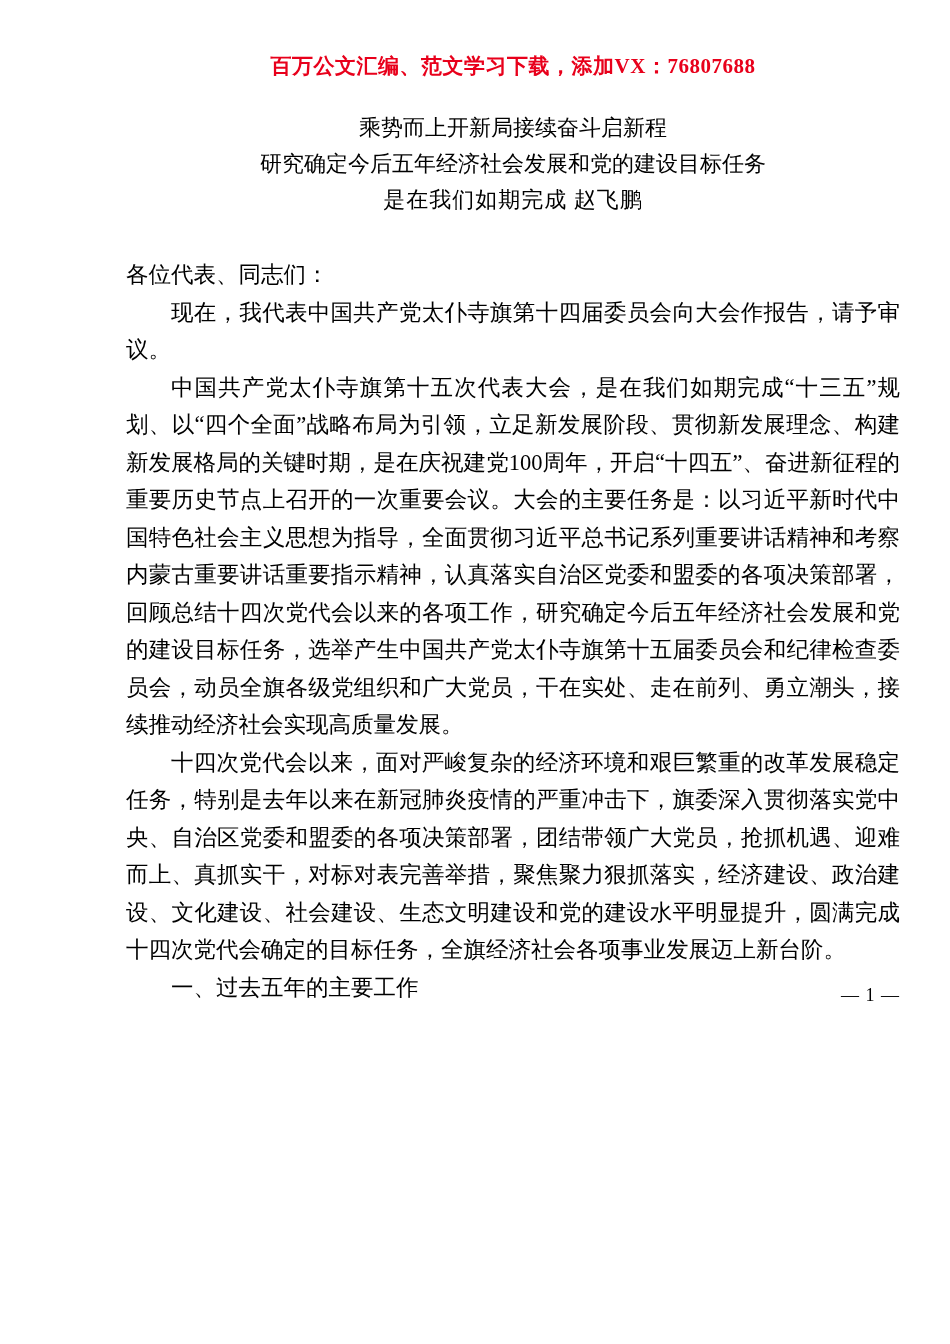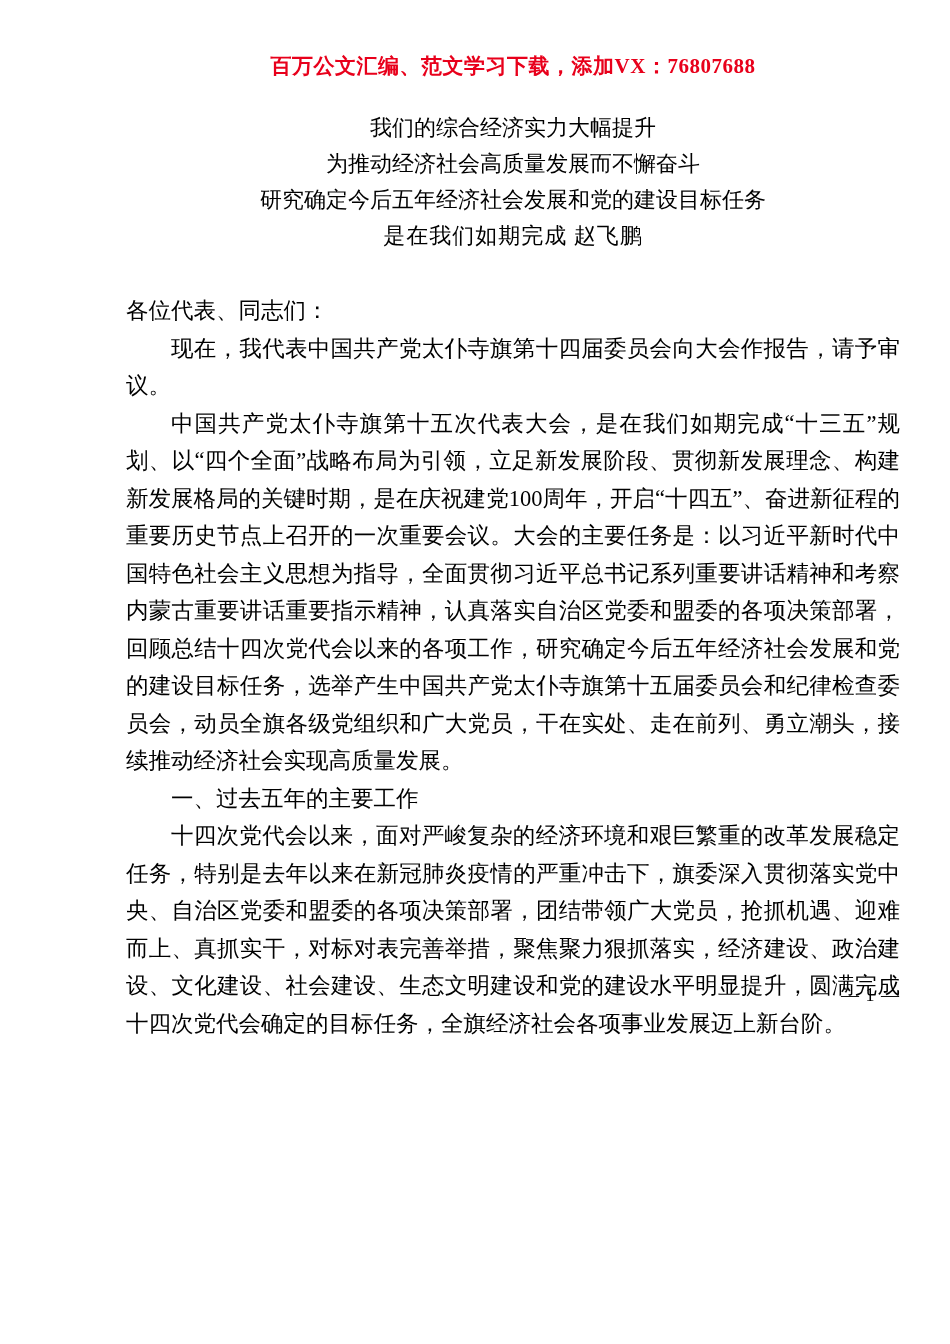--- a/index.html
+++ b/index.html
@@ -72,29 +72,28 @@
   }
 </style>
 </head>
 <body>
 
 <div class="page">
 
   <div class="watermark">百万公文汇编、范文学习下载，添加VX：76807688</div>
 
   <div class="title-block">
-    <div class="title-line">我们的综合经济实力大幅提升</div>
-    <div class="title-line">为推动经济社会高质量发展而不懈奋斗</div>
+    <div class="title-line">乘势而上开新局接续奋斗启新程</div>
     <div class="title-line">研究确定今后五年经济社会发展和党的建设目标任务</div>
     <div class="title-line author">是在我们如期完成  赵飞鹏</div>
   </div>
 
   <div class="body-text">
     <p class="para noindent">各位代表、同志们：</p>
     <p class="para">现在，我代表中国共产党太仆寺旗第十四届委员会向大会作报告，请予审议。</p>
     <p class="para">中国共产党太仆寺旗第十五次代表大会，是在我们如期完成“十三五”规划、以“四个全面”战略布局为引领，立足新发展阶段、贯彻新发展理念、构建新发展格局的关键时期，是在庆祝建党100周年，开启“十四五”、奋进新征程的重要历史节点上召开的一次重要会议。大会的主要任务是：以习近平新时代中国特色社会主义思想为指导，全面贯彻习近平总书记系列重要讲话精神和考察内蒙古重要讲话重要指示精神，认真落实自治区党委和盟委的各项决策部署，回顾总结十四次党代会以来的各项工作，研究确定今后五年经济社会发展和党的建设目标任务，选举产生中国共产党太仆寺旗第十五届委员会和纪律检查委员会，动员全旗各级党组织和广大党员，干在实处、走在前列、勇立潮头，接续推动经济社会实现高质量发展。</p>
+    <p class="para">十四次党代会以来，面对严峻复杂的经济环境和艰巨繁重的改革发展稳定任务，特别是去年以来在新冠肺炎疫情的严重冲击下，旗委深入贯彻落实党中央、自治区党委和盟委的各项决策部署，团结带领广大党员，抢抓机遇、迎难而上、真抓实干，对标对表完善举措，聚焦聚力狠抓落实，经济建设、政治建设、文化建设、社会建设、生态文明建设和党的建设水平明显提升，圆满完成十四次党代会确定的目标任务，全旗经济社会各项事业发展迈上新台阶。</p>
     <p class="para">一、过去五年的主要工作</p>
-    <p class="para">十四次党代会以来，面对严峻复杂的经济环境和艰巨繁重的改革发展稳定任务，特别是去年以来在新冠肺炎疫情的严重冲击下，旗委深入贯彻落实党中央、自治区党委和盟委的各项决策部署，团结带领广大党员，抢抓机遇、迎难而上、真抓实干，对标对表完善举措，聚焦聚力狠抓落实，经济建设、政治建设、文化建设、社会建设、生态文明建设和党的建设水平明显提升，圆满完成十四次党代会确定的目标任务，全旗经济社会各项事业发展迈上新台阶。</p>
   </div>
 
   <div class="footer">— 1 —</div>
 
 </div>
 
 </body></html>

